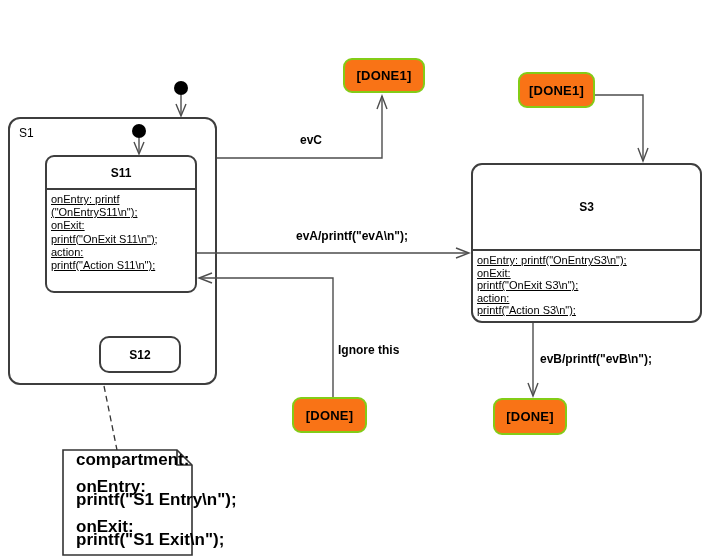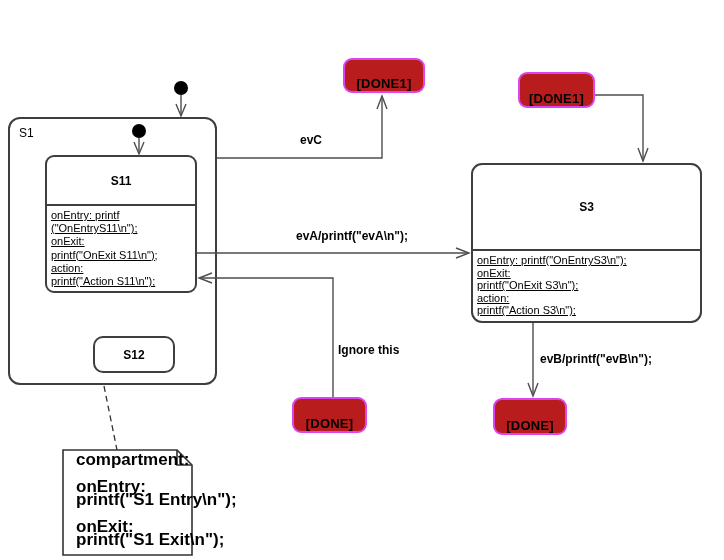--- a/index.html
+++ b/index.html
@@ -18,44 +18,44 @@
   .state .title{
     font-weight:700;font-size:12px;
     display:flex;align-items:center;justify-content:center;
   }
   .divider{border-top:2px solid #3e3e3e;}
   .cbody{font-size:11px;line-height:13.2px;padding:3px 2px 0 4px;white-space:nowrap;}
   .cbody div{height:13.2px;text-decoration:underline;}
   .corner-label{position:absolute;font-weight:400;font-size:12px;}
   .simple{
     display:flex;align-items:center;justify-content:center;
-    font-weight:700;font-size:12px;
+    font-weight:700;font-size:12px;margin-left:6px;
   }
   .done{
-    position:absolute;background:#b91c1c;border:2px solid #d946ef;border-radius:9px;
-    box-sizing:border-box;display:flex;align-items:flex-end;justify-content:center;
+    position:absolute;background:#f97316;border:2px solid #84cc16;border-radius:9px;
+    box-sizing:border-box;display:flex;align-items:center;justify-content:center;
     font-weight:700;font-size:13px;letter-spacing:0.2px;
   }
   .tlabel{position:absolute;font-size:12px;white-space:nowrap;}
   .note-text{position:absolute;left:76px;top:453px;font-size:17px;line-height:13.4px;}
   .note-text div{height:13.4px;white-space:nowrap;}
 </style>
 </head>
 <body>
 
 <div id="stage">
 
   <div class="layer boxes">
 
     <div class="state" style="left:8px;top:117px;width:209px;height:268px;border-radius:12px;">
       <div class="corner-label" style="left:9px;top:7px;">S1</div>
     </div>
 
     <div class="state" style="left:45px;top:155px;width:152px;height:138px;border-radius:9px;">
-      <div class="title" style="height:47px;">S11</div>
+      <div class="title" style="height:31px;">S11</div>
       <div class="divider"></div>
       <div class="cbody">
         <div>onEntry: printf</div>
         <div>("OnEntryS11\n");</div>
         <div>onExit:</div>
         <div>printf("OnExit S11\n");</div>
         <div>action:</div>
         <div>printf("Action S11\n");</div>
       </div>
     </div>

